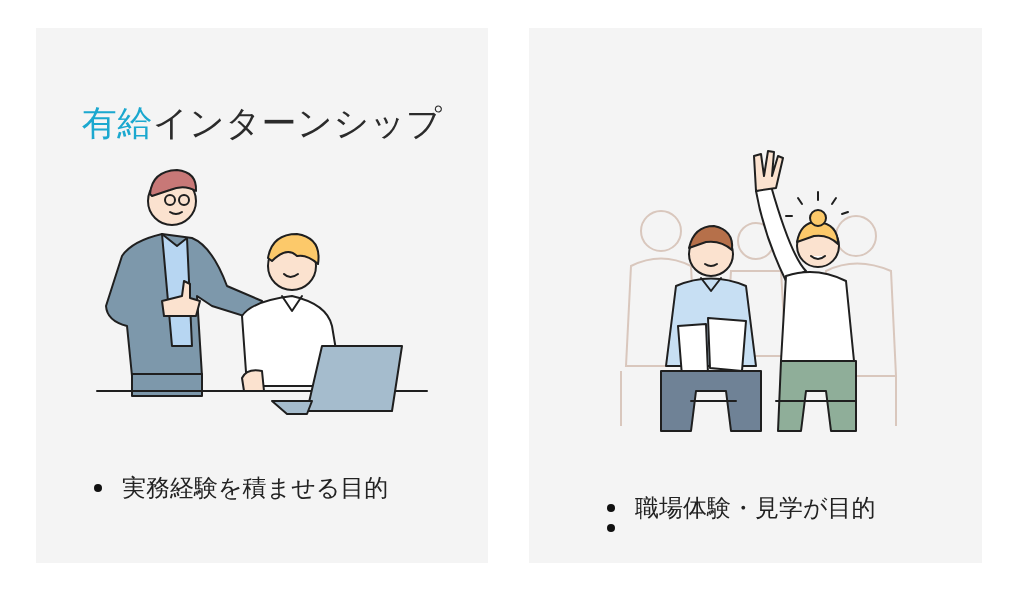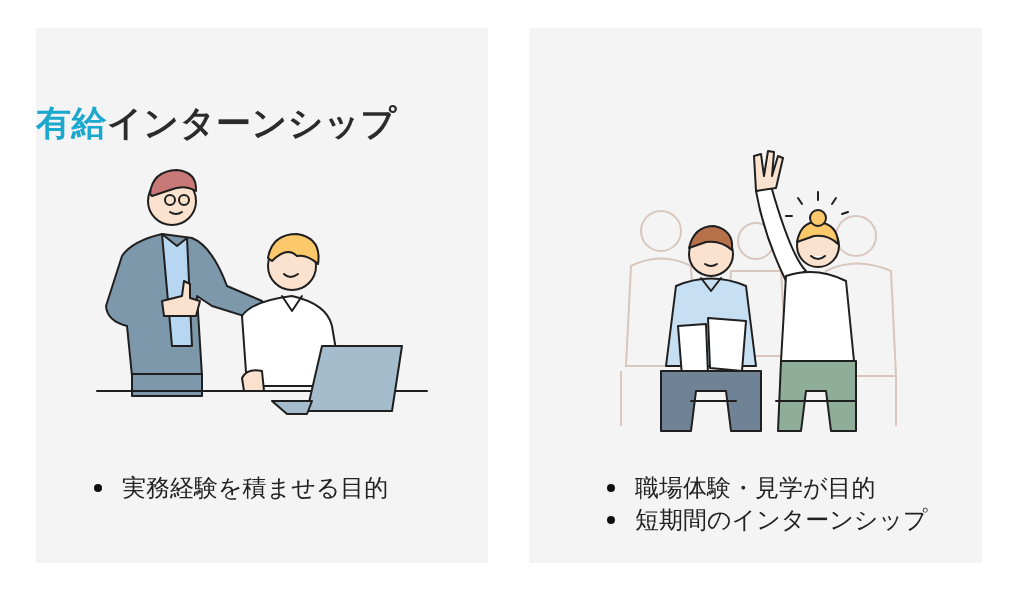--- a/index.html
+++ b/index.html
@@ -1,28 +1,28 @@
 <!DOCTYPE html>
 <html><head>
 <meta charset="utf-8">
 <style>
   html, body { margin:0; padding:0; background:#ffffff; }
   body { width:1024px; height:591px; position:relative; overflow:hidden;
          font-family:"DejaVu Sans", "Liberation Sans", sans-serif; color:#222; }
   .panel { position:absolute; top:28px; width:452px; height:535px; background:#f4f4f4; }
   #panel-paid { left:36px; }
   #panel-unpaid { left:529px; width:453px; }
-  .title { position:absolute; top:72px; left:0; right:0; text-align:left;
-           font-size:35px; font-weight:bold; letter-spacing:0.5px; color:#2b2b2b; }
+  .title { position:absolute; top:72px; left:0; right:0; text-align:center;
+           font-size:35px; font-weight:normal; letter-spacing:0.5px; color:#2b2b2b; }
   .title .accent { color:#1ba8cf; }
   .illus { position:absolute; left:0; right:0; top:118px; height:300px; }
   .illus svg { display:block; margin:0 auto; }
   .bullets { position:absolute; top:444px; margin:0; padding:0; list-style:none; }
   #panel-paid .bullets { left:58px; }
-  #panel-unpaid .bullets { left:78px; }
+  #panel-unpaid .bullets { left:78px;margin-top:20px; }
   .bullets li { font-size:24px; line-height:32px; color:#222; display:flex; align-items:center; }
   .bullets li .dot { width:8px; height:8px; border-radius:50%; background:#111; margin-right:20px; display:inline-block; }
 </style>
 </head>
 <body>
 
 <div class="panel" id="panel-paid">
   <div class="title">
     <span class="accent">有給</span><span>インターンシップ</span>
   </div>
@@ -119,16 +119,15 @@
       </g>
     </svg>
   </div>
   <ul class="bullets">
     <li>
         <span class="dot"></span>
         <span>職場体験・見学が目的</span>
       </li>
     <li>
         <span class="dot"></span>
-        <span>短期間のインターンシップ</span>
       </li>
   </ul>
 </div>
 
 </body></html>

